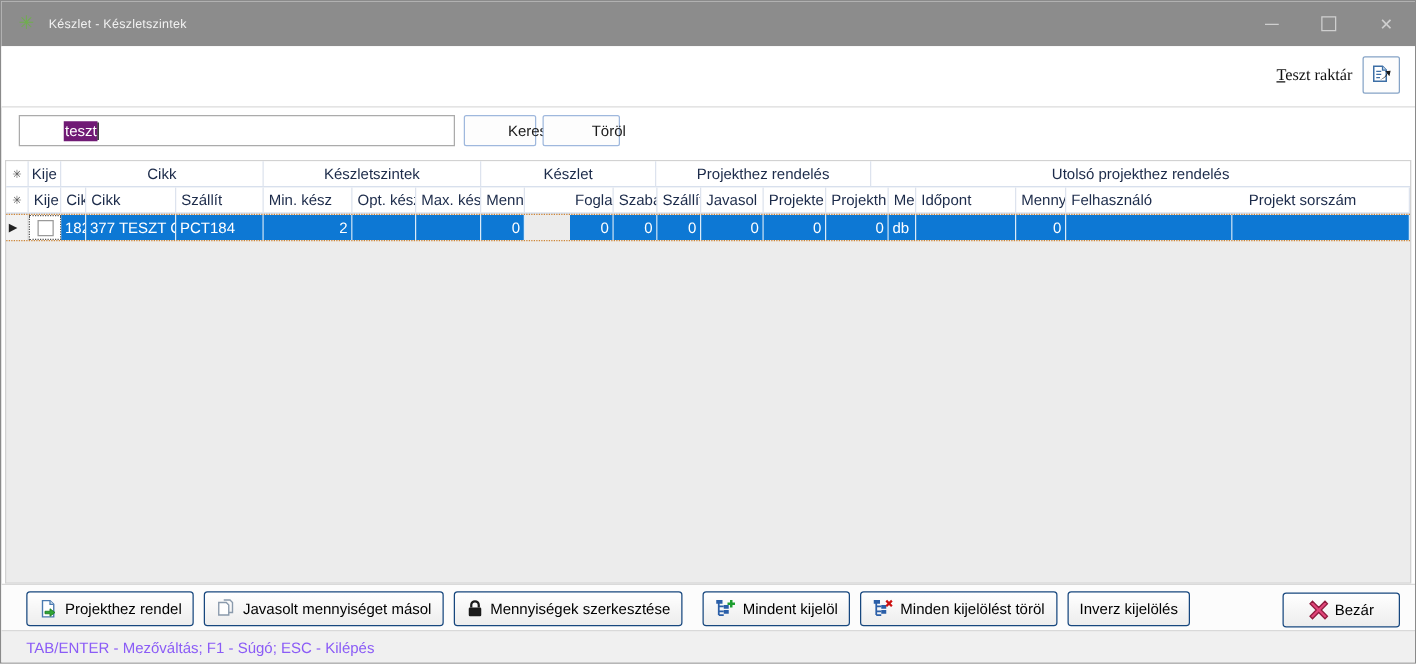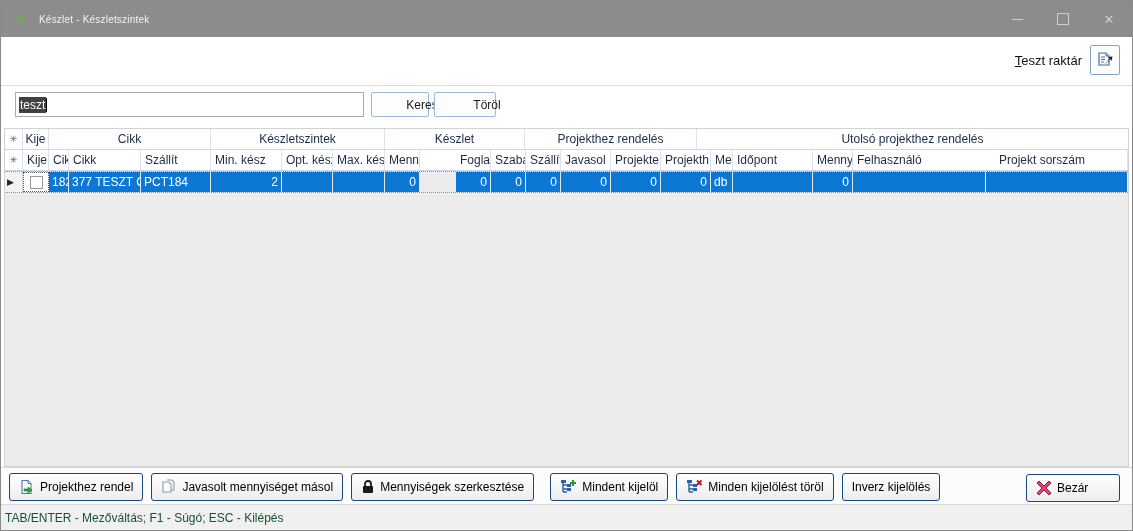--- a/index.html
+++ b/index.html
@@ -6,29 +6,29 @@
   .window{position:relative;width:1133px;height:531px;background:#ffffff;border:1px solid #8a8a8a;box-sizing:border-box;overflow:hidden;}
   
   .titlebar{position:absolute;left:0;top:0;right:0;height:36px;background:#8c8c8c;display:flex;align-items:center;}
   .app-icon{width:16px;height:16px;margin-left:12px;color:#6fae4e;font-size:15px;line-height:16px;text-align:center;}
   .title-text{color:#f2f2f2;font-size:10px;margin-left:10px;letter-spacing:.2px;}
   .win-controls{margin-left:auto;display:flex;height:100%;}
   .win-btn{width:46px;height:100%;display:flex;align-items:center;justify-content:center;color:#cfcfcf;font-size:13px;}
   .min-glyph{display:block;width:11px;height:0;border-top:1px solid #cfcfcf;}
   .max-glyph{display:block;width:10px;height:10px;border:1px solid #cfcfcf;}
   
-  .toppanel{position:absolute;left:0;top:36px;right:0;height:48px;background:#ffffff;border-bottom:1px solid #dcdcdc;}
+  .toppanel{position:absolute;left:0;top:36px;right:0;height:48px;background:#ffffff;border-bottom:1px solid #dcdcdc;font-family:Liberation Serif, serif;}
   .warehouse{position:absolute;right:12px;top:8px;display:flex;align-items:center;gap:8px;}
   .warehouse-label{font-size:13px;color:#111;}
   .warehouse-label .accel{text-decoration:underline;}
   .icon-btn{width:28px;height:28px;border:1px solid #85a3c6;background:#fdfdfd;border-radius:2px;display:flex;align-items:center;justify-content:center;}
   
   .search-row{position:absolute;left:14px;top:91px;right:14px;height:25px;}
   .search-box{position:absolute;left:0;top:0;width:349px;height:25px;border:1px solid #ababab;background:#fff;box-sizing:border-box;display:flex;align-items:center;font-size:12px;padding-left:3px;}
-  .sel-text{background:#404040;color:#fff;padding:1px 1px;}
+  .sel-text{background:#701a75;color:#fff;padding:1px 1px;margin-left:32px;}
   .caret{display:inline-block;width:1px;height:14px;background:#000;margin-left:0;}
   .sbtn{position:absolute;top:0;height:25px;border:1px solid #9fb8dd;background:#fdfdfd;border-radius:2px;box-sizing:border-box;font-size:12px;color:#1a1a1a;display:flex;align-items:center;justify-content:center;font-family:"Liberation Sans",sans-serif;padding-left:44px;}
   .btn-keres{left:356px;width:58px;}
   .btn-torol{left:419px;width:62px;}
   
   .grid{position:absolute;left:3px;right:3px;top:127px;bottom:63px;background:#ececec;border:1px solid #d2d2d2;box-sizing:border-box;}
   .grow{display:flex;width:100%;box-sizing:border-box;}
   .bands{height:21px;background:#fff;border-bottom:1px solid #ccd6e8;}
   .cols{height:21px;background:#fff;border-bottom:1px solid #ccd6e8;}
   .bc,.hc{box-sizing:border-box;border-right:1px solid #dde3ee;color:#1c2b4a;font-size:12px;display:flex;align-items:center;overflow:hidden;white-space:nowrap;}
@@ -43,26 +43,26 @@
   .c10{width:35px;}.c11{width:35px;}.c12{width:50px;}.c13{width:50px;}.c14{width:50px;}
   .c15{width:22px;}.c16{width:80px;}.c17{width:40px;}.c18{width:133px;}.c19{flex:1;border-right:none;}
   
   .datarow{height:22px;border-top:1px dotted #cf8433;border-bottom:1px dotted #cf8433;}
   .dc{box-sizing:border-box;background:#0d78d4;color:#fff;font-size:12px;display:flex;align-items:center;overflow:hidden;white-space:nowrap;border-right:1px solid rgba(255,255,255,.85);padding:0 3px;}
   .dc.num{justify-content:flex-end;}
   .dc.ind{background:#f2f2f2;color:#222;font-size:9px;padding:0 2px;justify-content:flex-start;border-right:1px solid #d8d8d8;}
   .dc.kijecell{background:#fff;border:1px dotted #555;justify-content:center;padding:0;}
   .checkbox{width:13px;height:13px;background:#fff;border:1px solid #9a9a9a;box-sizing:border-box;}
   
-  .btnbar{position:absolute;left:0;right:0;bottom:25px;height:38px;background:#fcfcfc;border-top:1px solid #d9d9d9;display:flex;align-items:center;padding-left:8px;box-sizing:border-box;}
+  .btnbar{position:absolute;left:0;right:0;bottom:25px;height:38px;background:#fcfcfc;border-top:1px solid #d9d9d9;display:flex;align-items:center;padding-left:20px;box-sizing:border-box;}
   .abtn{height:26px;border:1px solid #17477e;border-radius:3px;background:linear-gradient(#ffffff,#ededed);display:inline-flex;align-items:center;gap:5px;padding:0 9px;font-size:12px;color:#000;margin-right:8px;white-space:nowrap;}
   .gap-group{margin-left:8px;}
-  .btn-bezar{position:absolute;right:12px;top:6px;height:26px;width:74px;margin-right:0;}
-  
-  .statusbar{position:absolute;left:0;right:0;bottom:0;height:25px;background:#f0f0f0;border-top:1px solid #d9d9d9;display:flex;align-items:center;padding-left:4px;font-size:12px;color:#14532d;}
+  .btn-bezar{position:absolute;right:12px;top:6px;height:26px;width:74px;justify-content:center;margin-right:0;}
+  
+  .statusbar{position:absolute;left:0;right:0;bottom:0;height:25px;background:#f0f0f0;border-top:1px solid #d9d9d9;display:flex;align-items:center;padding-left:20px;font-size:12px;color:#8b5cf6;}
   svg{display:block;}
 </style>
 </head>
 <body>
 
 <div class="window">
 
   <div class="titlebar">
     <div class="app-icon">✳</div>
     <div class="title-text">Készlet - Készletszintek</div>

